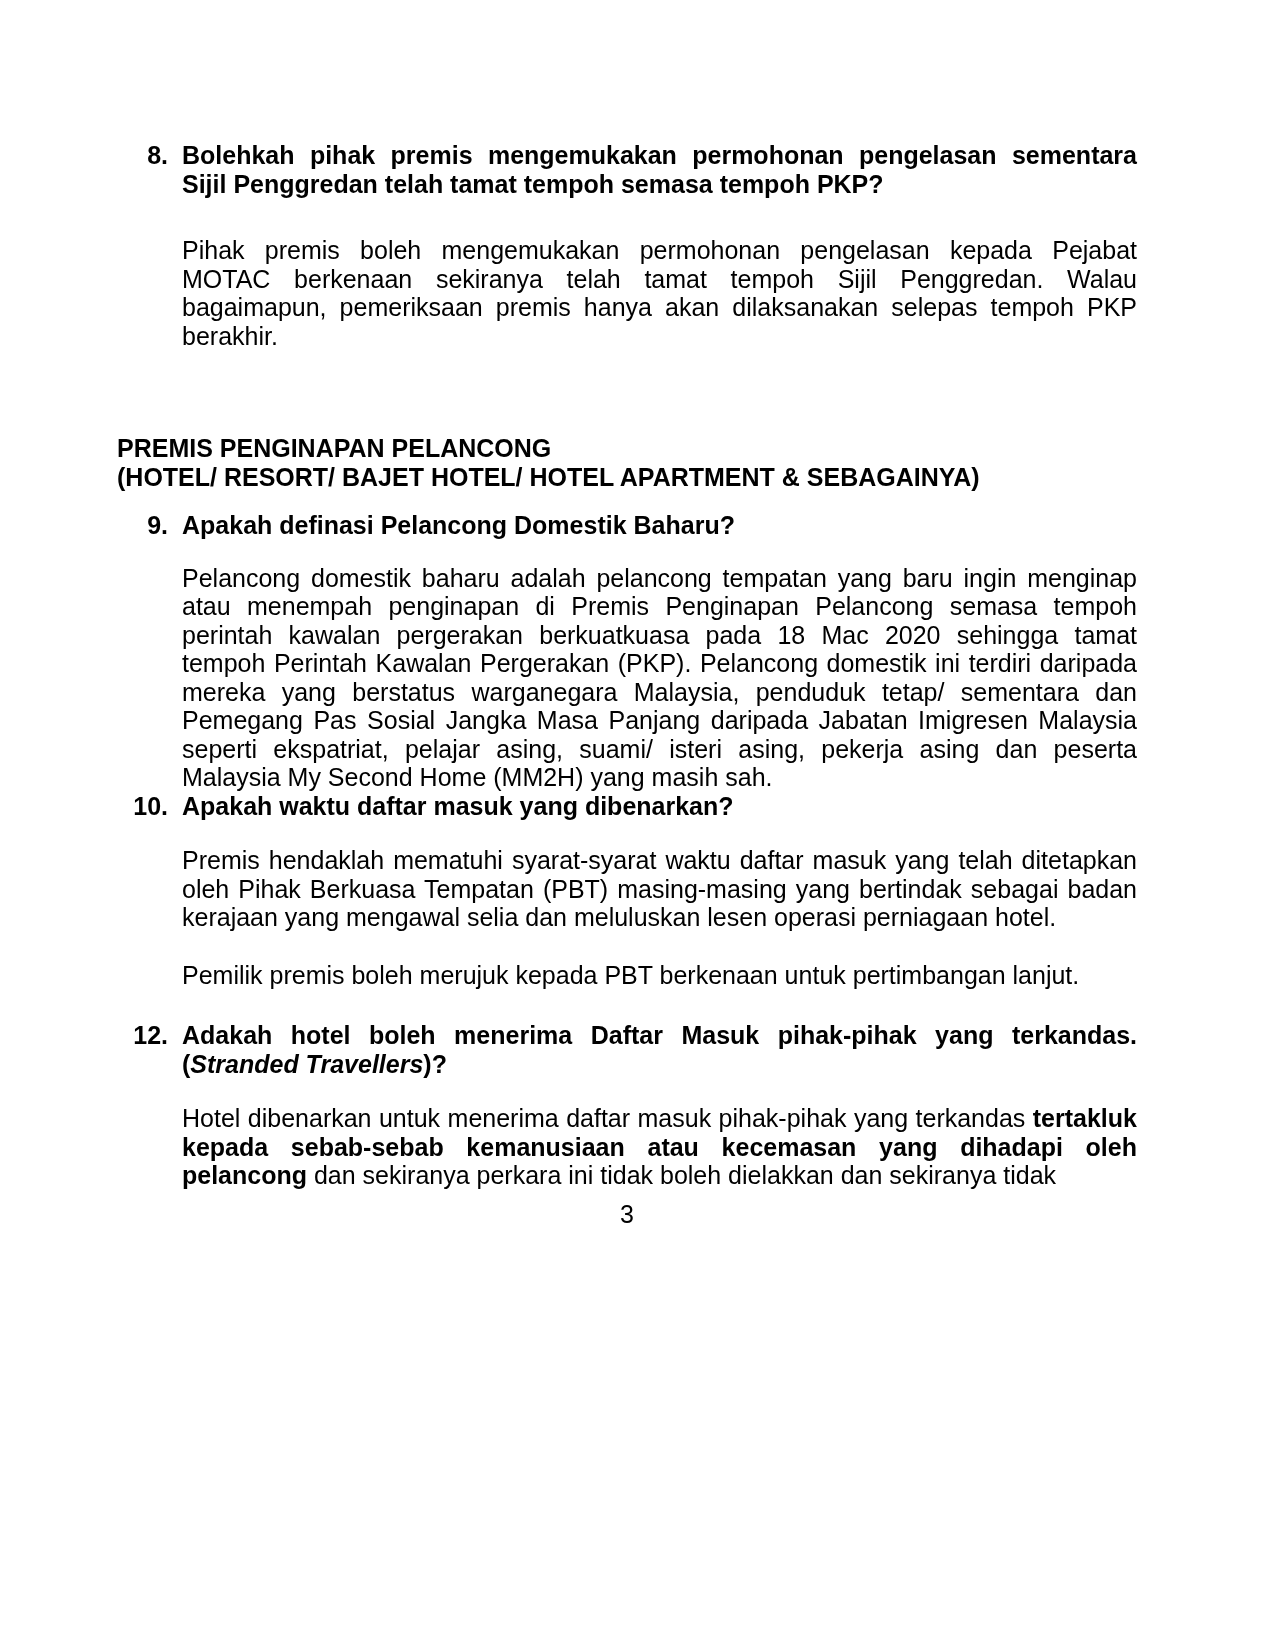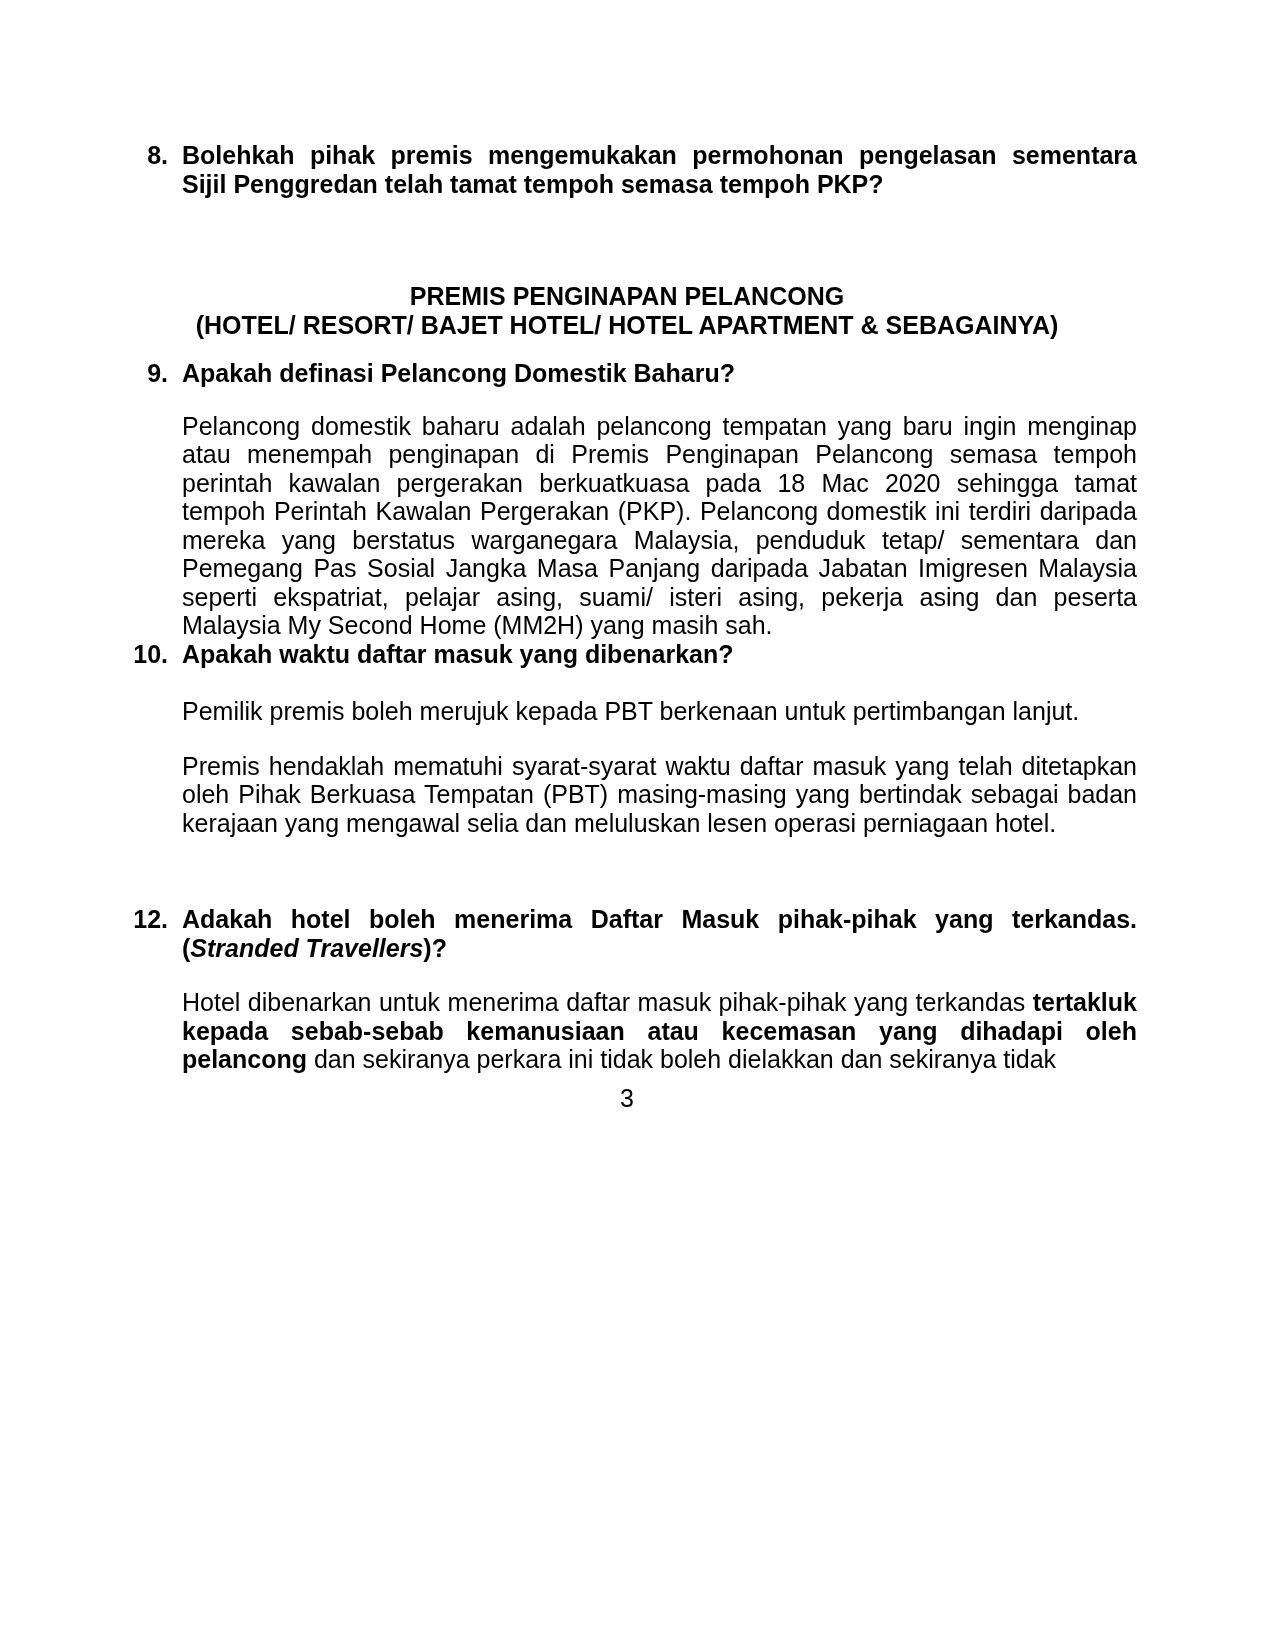--- a/index.html
+++ b/index.html
@@ -15,21 +15,21 @@
     font-size: 25px;
     line-height: 28.5px;
     overflow: hidden;
   }
   .page {
     box-sizing: border-box;
     width: 1277px;
     height: 1652px;
     padding: 141px 140px 0 117px;
   }
-  p, h1, h2, h3 { margin: 0; padding: 0; font-size: inherit; line-height: inherit; text-align: center; }
+  p, h1, h2, h3 { margin: 0; padding: 0; font-size: inherit; line-height: inherit; }
 
   .faq-q {
     display: flex;
     font-weight: bold;
   }
   .q-num {
     flex: 0 0 51px;
     text-align: right;
     white-space: nowrap;
   }
@@ -47,61 +47,62 @@
     margin-top: 84px;
   }
   .mt-q9      { margin-top: 20px; }
   .mt-ans8    { margin-top: 38px; }
   .mt-ans9    { margin-top: 24px; }
   .mt-q10     { }
   .mt-ans10a  { margin-top: 26px; }
   .mt-ans10b  { margin-top: 29px; }
   .mt-q11     { margin-top: 61px; }
   .mt-ans11   { margin-top: 29px; }
-  .mt-q12     { margin-top: 68px; }
+  .mt-q12     { margin-top: 32px; }
   .mt-ans12   { margin-top: 26px; }
   .italic { font-style: italic; }
   .bold   { font-weight: bold; }
   .footer {
     margin-top: 10px;
     text-align: center;
   }
 </style>
 </head>
 <body>
 
 <div class="page">
 
   <section>
     <div class="faq-q">
       <span class="q-num">8.</span>
       <h3 class="q-text">Bolehkah pihak premis mengemukakan permohonan pengelasan sementara Sijil Penggredan telah tamat tempoh semasa tempoh PKP?</h3>
     </div>
+    <p class="answer mt-ans8">Pihak premis boleh mengemukakan permohonan pengelasan kepada Pejabat MOTAC berkenaan sekiranya telah tamat tempoh Sijil Penggredan. Walau bagaimapun, pemeriksaan premis hanya akan dilaksanakan selepas tempoh PKP berakhir.</p>
   </section>
 
   <div class="sec-heading">
     <p>PREMIS PENGINAPAN PELANCONG</p>
     <p>(HOTEL/ RESORT/ BAJET HOTEL/ HOTEL APARTMENT &amp; SEBAGAINYA)</p>
   </div>
 
   <section>
     <div class="faq-q mt-q9">
       <span class="q-num">9.</span>
       <h3 class="q-text">Apakah definasi Pelancong Domestik Baharu?</h3>
     </div>
     <p class="answer mt-ans9">Pelancong domestik baharu adalah pelancong tempatan yang baru ingin menginap atau menempah penginapan di Premis Penginapan Pelancong semasa tempoh perintah kawalan pergerakan berkuatkuasa pada 18 Mac 2020 sehingga tamat tempoh Perintah Kawalan Pergerakan (PKP). Pelancong domestik ini terdiri daripada mereka yang berstatus warganegara Malaysia, penduduk tetap/ sementara dan Pemegang Pas Sosial Jangka Masa Panjang daripada Jabatan Imigresen Malaysia seperti ekspatriat, pelajar asing, suami/ isteri asing, pekerja asing dan peserta Malaysia My Second Home (MM2H) yang masih sah.</p>
   </section>
 
   <section>
     <div class="faq-q mt-q10">
       <span class="q-num">10.</span>
       <h3 class="q-text">Apakah waktu daftar masuk yang dibenarkan?</h3>
     </div>
+    <p class="answer mt-ans10a">Premis hendaklah mematuhi syarat-syarat waktu daftar masuk yang telah ditetapkan oleh Pihak Berkuasa Tempatan (PBT) masing-masing yang bertindak sebagai badan kerajaan yang mengawal selia dan meluluskan lesen operasi perniagaan hotel.</p>
     <p class="answer mt-ans10b">Pemilik premis boleh merujuk kepada PBT berkenaan untuk pertimbangan lanjut.</p>
-    <p class="answer mt-ans10a">Premis hendaklah mematuhi syarat-syarat waktu daftar masuk yang telah ditetapkan oleh Pihak Berkuasa Tempatan (PBT) masing-masing yang bertindak sebagai badan kerajaan yang mengawal selia dan meluluskan lesen operasi perniagaan hotel.</p>
   </section>
 
   <section>
   </section>
 
   <section>
     <div class="faq-q mt-q12">
       <span class="q-num">12.</span>
       <h3 class="q-text"><span>Adakah hotel boleh menerima Daftar Masuk pihak-pihak yang terkandas. (</span><span class="italic">Stranded Travellers</span><span>)?</span></h3>
     </div>

